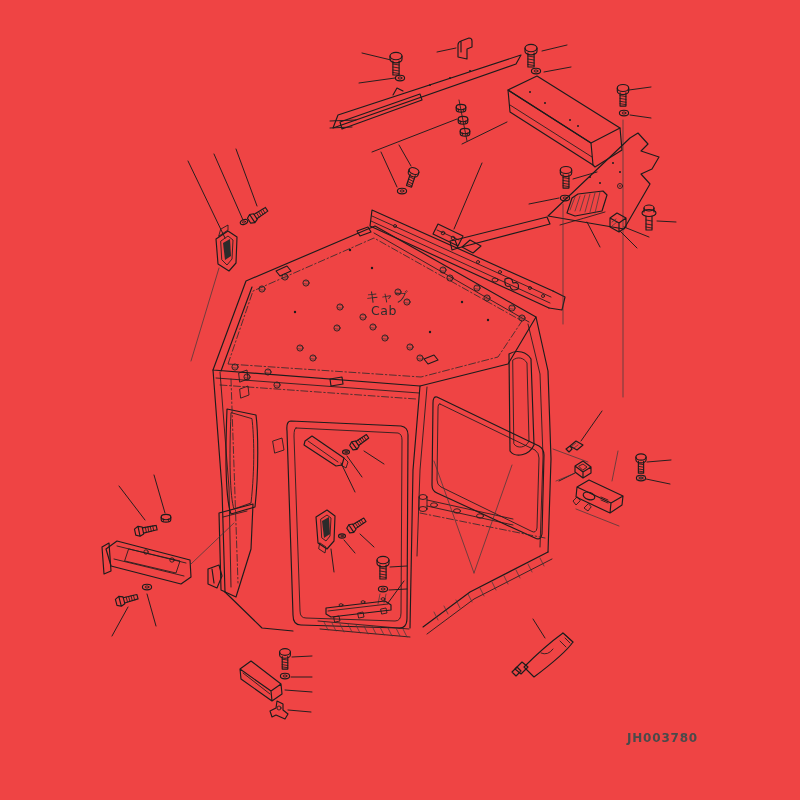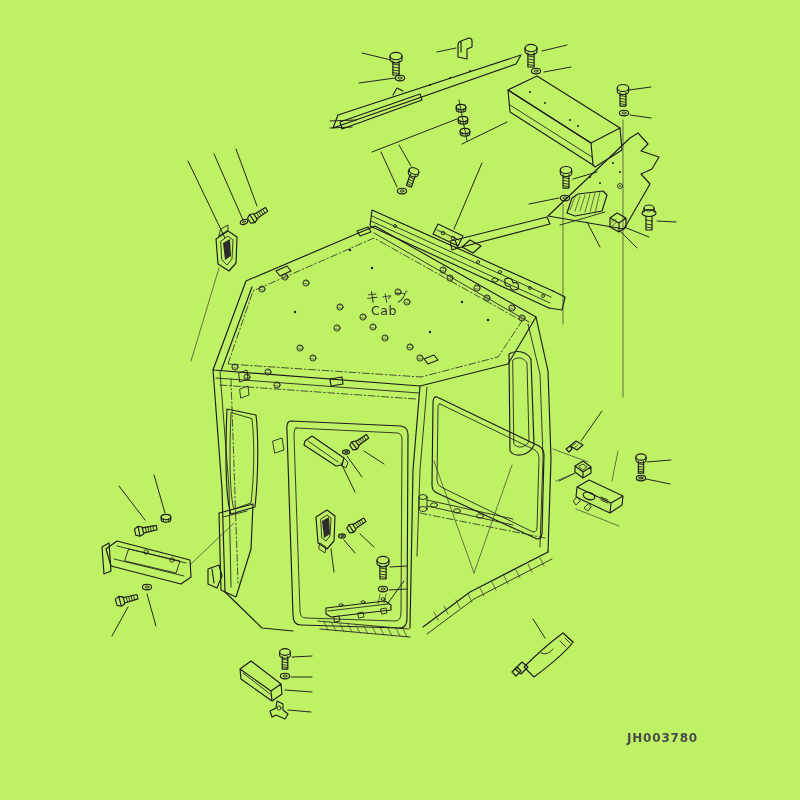--- a/index.html
+++ b/index.html
@@ -1,17 +1,17 @@
 <!DOCTYPE html>
 <html><head>
 <meta charset="utf-8">
 <style>
   html,body{margin:0;padding:0;background:#ffffff;}
   body{width:800px;height:800px;overflow:hidden;font-family:"DejaVu Sans","Liberation Sans",sans-serif;}
-  .stage{position:relative;width:800px;height:800px;background:#bef264;}
+  .stage{position:relative;width:800px;height:800px;background:#ef4444;}
   svg{display:block}
   svg *{vector-effect:non-scaling-stroke;}
   .ln  {fill:none;stroke:#1c1c1c;stroke-width:1.15;stroke-linecap:round;stroke-linejoin:round;}
   .ln2 {fill:none;stroke:#1c1c1c;stroke-width:0.85;stroke-linecap:round;stroke-linejoin:round;}
   .lead{fill:none;stroke:#1c1c1c;stroke-width:0.95;stroke-linecap:round;}
   .thin{fill:none;stroke:#3a3a3a;stroke-width:0.7;stroke-linecap:round;}
   .dd  {fill:none;stroke:#2a2a2a;stroke-width:0.8;stroke-dasharray:7 2.5 1.5 2.5;stroke-linecap:round;}
   .filldark{fill:#2b2b2b;stroke:none;}
   .dot{fill:#1c1c1c;stroke:none;}
   text{fill:#2d2d2d;}

